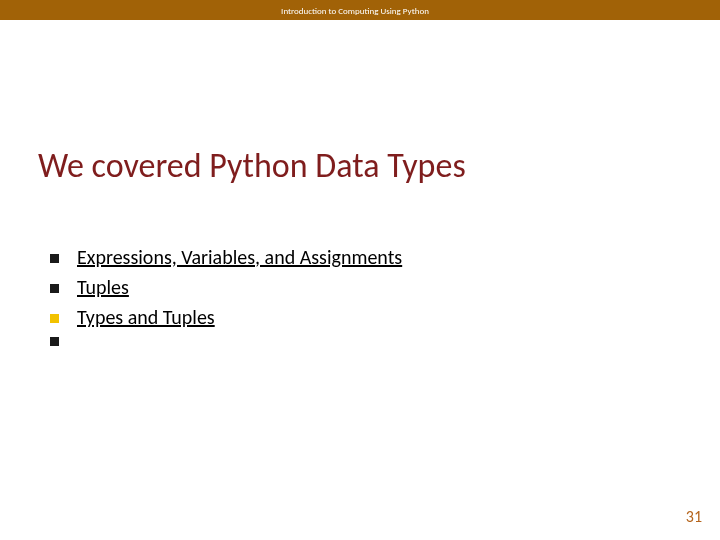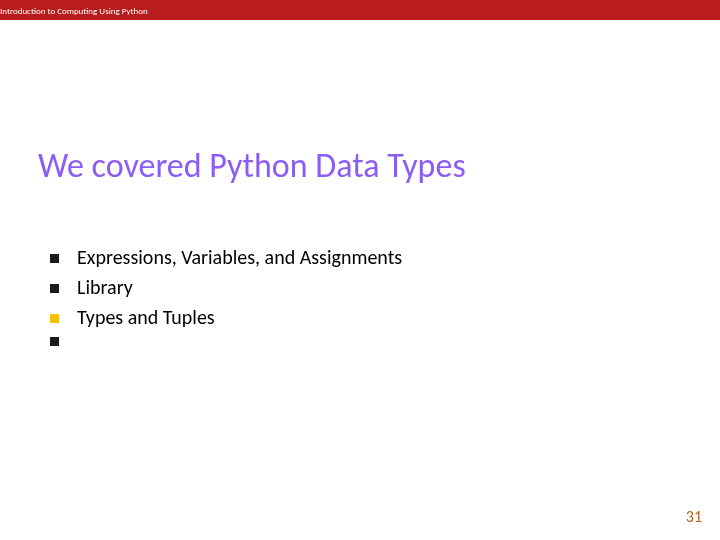--- a/index.html
+++ b/index.html
@@ -1,20 +1,20 @@
 <!DOCTYPE html>
 <html><head>
 <meta charset="utf-8">
 <style>
   * { margin: 0; padding: 0; box-sizing: border-box; }
   html, body { width: 720px; height: 540px; font-family: Calibri, Arial, sans-serif; background: #fff; overflow: hidden; }
   .slide { width: 720px; height: 540px; position: relative; background: #fff; }
-  .header-bar { background: #b91c1c; color: #fff; height: 20px; display: flex; align-items: center; justify-content: flex-start; padding-right: 10px; font-size: 9px; }
-  .title { position: absolute; top: 145px; left: 38px; font-size: 34px; font-weight: 400; color: #8b5cf6; }
-  .bullets { position: absolute; top: 245px; left: 50px; }
+  .header-bar { background: #a16207; color: #fff; height: 20px; display: flex; align-items: center; justify-content: center; padding-right: 10px; font-size: 9px; }
+  .title { position: absolute; top: 145px; left: 38px; font-size: 34px; font-weight: 400; color: #7f1d1d; }
+  .bullets { position: absolute; top: 245px; left: 50px; text-decoration: underline; }
   .bullet { display: flex; align-items: center; margin-bottom: 6px; }
   .bullet-mark { width: 9px; height: 9px; display: inline-block; margin-right: 18px; margin-top: 2px; flex-shrink: 0; }
   .bullet-text { font-size: 20px; color: #000; }
   .page-num { position: absolute; bottom: 14px; right: 18px; font-size: 16px; color: #b5651d; }
 </style>
 </head>
 <body>
 
 <div class="slide">
 
@@ -24,21 +24,21 @@
 
   <h1 class="title">We covered Python Data Types</h1>
 
   <div class="bullets">
     <div class="bullet">
       <span class="bullet-mark" style="background:#1a1a1a"></span>
       <span class="bullet-text">Expressions, Variables, and Assignments</span>
     </div>
     <div class="bullet">
       <span class="bullet-mark" style="background:#1a1a1a"></span>
-      <span class="bullet-text">Library</span>
+      <span class="bullet-text">Tuples</span>
     </div>
     <div class="bullet">
       <span class="bullet-mark" style="background:#f2c200"></span>
       <span class="bullet-text">Types and Tuples</span>
     </div>
     <div class="bullet">
       <span class="bullet-mark" style="background:#1a1a1a"></span>
     </div>
   </div>
 

